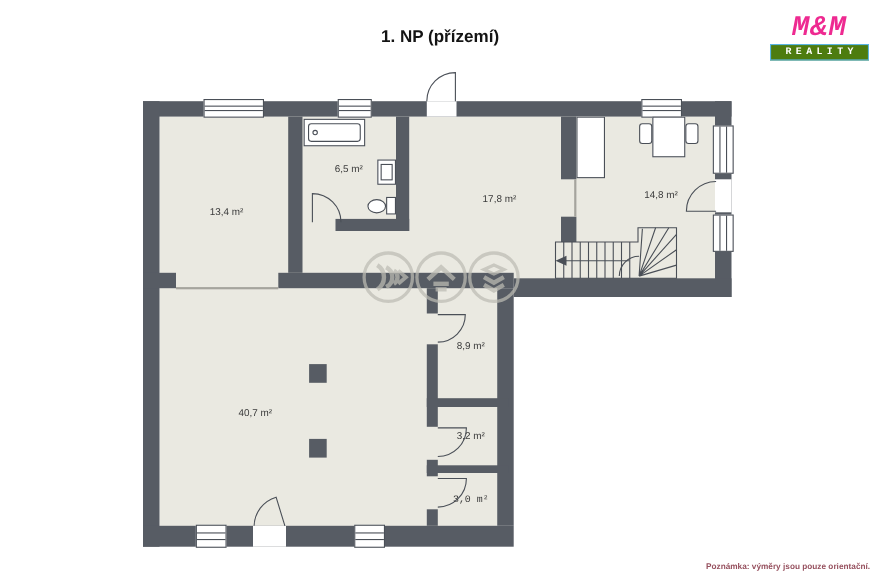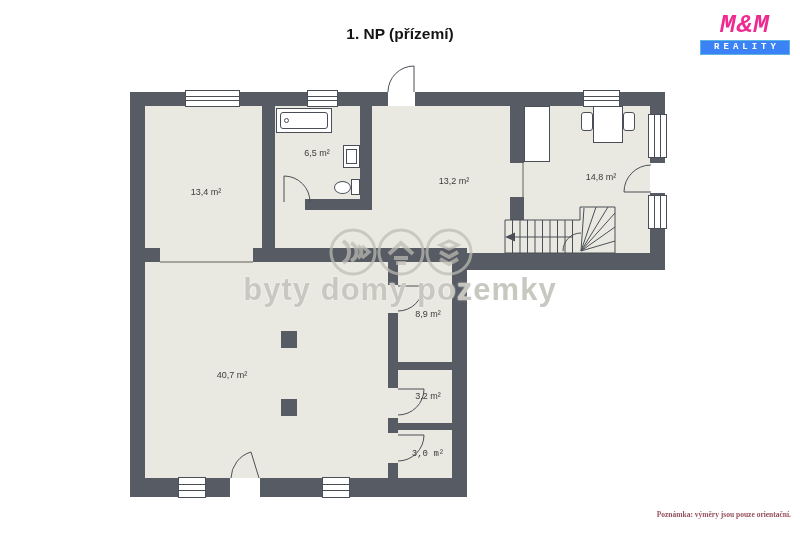--- a/index.html
+++ b/index.html
@@ -16,23 +16,23 @@
   .win-v::before{left:30%;}
   .win-v::after{left:62%;}
   .fixture{position:absolute;background:#ffffff;border:1px solid #4a4f57;box-sizing:border-box;}
   .thinline{position:absolute;background:#a5a49d;}
   .svg-layer{position:absolute;left:0;top:0;width:800px;height:533px;pointer-events:none;}
   .area-label{position:absolute;transform:translate(-50%,-50%);font-size:9px;color:#3b3b3b;white-space:nowrap;}
   .title{position:absolute;left:400px;top:34px;transform:translate(-50%,-50%);
          font-size:15.5px;font-weight:bold;color:#141414;white-space:nowrap;}
   .logo{position:absolute;left:700px;top:12px;width:90px;text-align:center;font-family:Liberation Mono, monospace;}
   .logo-mm{font-weight:bold;font-style:italic;font-size:26px;line-height:27px;color:#ee2a91;letter-spacing:1px;}
-  .logo-reality{margin-top:1px;background:#3b82f6;border:1px solid #5ab5e3;color:#ffffff;
+  .logo-reality{margin-top:1px;background:#4d7c0f;border:1px solid #5ab5e3;color:#ffffff;
                 font-size:9px;font-weight:bold;letter-spacing:4px;padding:1px 0 2px 4px;}
-  .note{position:absolute;right:9px;top:510px;font-size:7.5px;font-weight:bold;color:#96505e;white-space:nowrap;font-family:Liberation Serif, serif;}
+  .note{position:absolute;right:9px;top:510px;font-size:7.5px;font-weight:bold;color:#96505e;white-space:nowrap;}
   .watermark-text{position:absolute;left:400px;top:290px;transform:translate(-50%,-50%);
                   font-size:31px;font-weight:bold;letter-spacing:1px;white-space:nowrap;
                   color:rgba(185,184,176,0.78);
                   text-shadow:0 0 1px rgba(255,255,255,0.9), 0 0 2px rgba(255,255,255,0.7);}
 </style>
 </head>
 <body>
 
 <div class="plan">
 
@@ -134,25 +134,24 @@
         <path d="M396,263 L406,263"></path>
       </g>
       <g stroke-width="4">
         <path d="M440,245 L449,241 L458,245 L449,249 Z" stroke-width="3"></path>
         <path d="M440,252 L449,257 L458,252"></path>
         <path d="M440,259 L449,264 L458,259"></path>
       </g>
     </g>
   </svg>
 
-  <div class="watermark-text">byty domy pozemky</div>
 
   <div class="area-label" style="left:206px;top:192px;">13,4 m²</div>
   <div class="area-label" style="left:317px;top:153px;">6,5 m²</div>
-  <div class="area-label" style="left:454px;top:181px;">13,2 m²</div>
+  <div class="area-label" style="left:454px;top:181px;">17,8 m²</div>
   <div class="area-label" style="left:601px;top:177px;">14,8 m²</div>
   <div class="area-label" style="left:232px;top:375px;">40,7 m²</div>
   <div class="area-label" style="left:428px;top:314px;">8,9 m²</div>
   <div class="area-label" style="left:428px;top:396px;">3,2 m²</div>
   <div class="area-label" style="left:428px;top:454px;font-family:Liberation Mono, monospace;">3,0 m²</div>
 
   <div class="title">1. NP (přízemí)</div>
 
   <div class="logo">
     <div class="logo-mm">M&amp;M</div>

